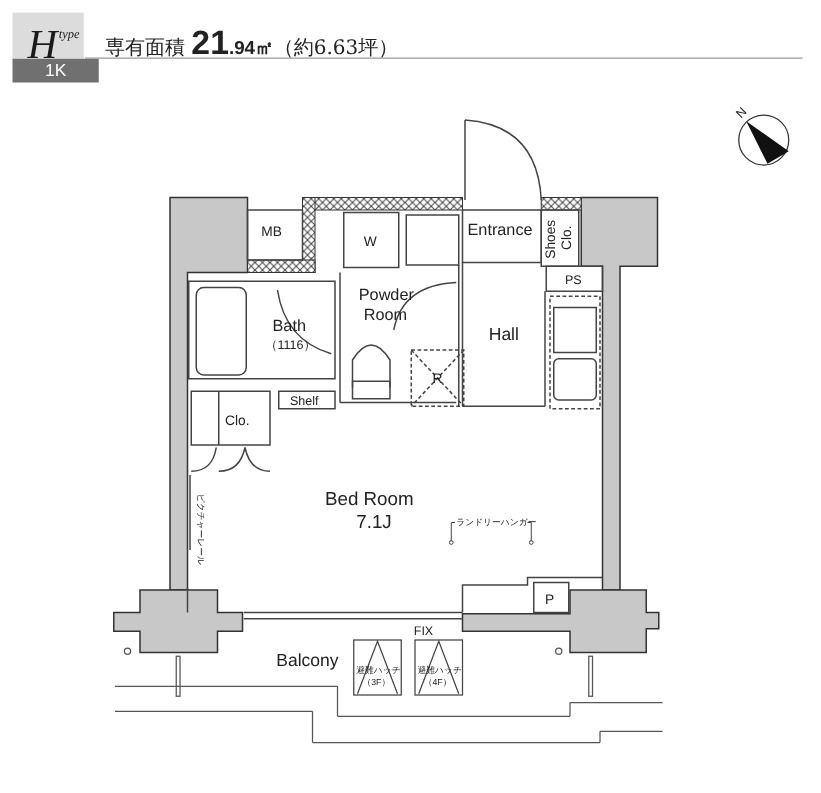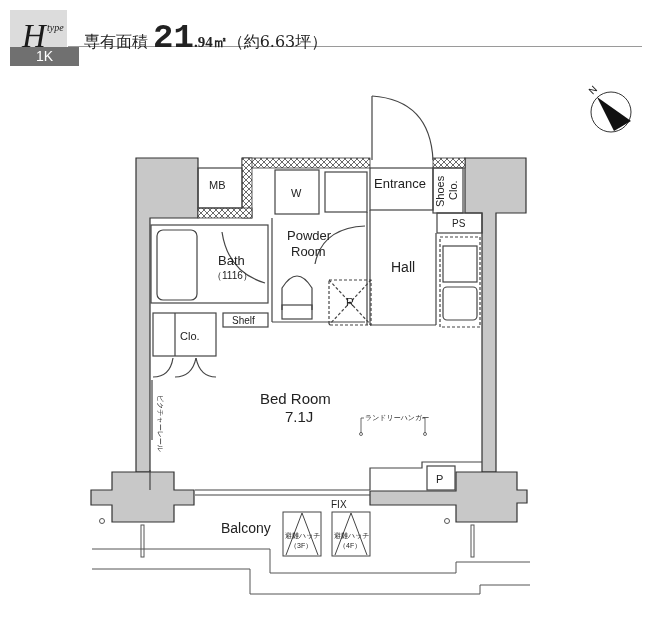--- a/index.html
+++ b/index.html
@@ -3,22 +3,22 @@
 <meta charset="utf-8">
 <style>
   html, body { margin:0; padding:0; background:#ffffff; }
   body { width:657px; height:634px; position:relative; overflow:hidden; font-family:"Liberation Sans", sans-serif; color:#222; }
   .type-badge { position:absolute; left:10px; top:10px; width:57px; height:37px; background:#dcdcdc; }
   .type-letter { position:absolute; left:12px; top:10px; font-family:"Liberation Serif", serif; font-style:italic; font-size:33px; line-height:33px; color:#1a1a1a; }
   .type-word { position:absolute; left:37px; top:12px; font-family:"Liberation Serif", serif; font-style:italic; font-size:10px; color:#1a1a1a; }
   .layout-badge { position:absolute; left:10px; top:47px; width:69px; height:19px; background:#707070; color:#fff; font-size:14px; line-height:19px; text-align:center; }
   .area-line { position:absolute; left:68px; top:46px; width:574px; height:1px; background:#9a9a9a; }
   .area-text { position:absolute; left:84px; top:19px; font-family:"DejaVu Serif", serif; font-size:16px; color:#222; white-space:nowrap; }
-  .area-big { font-family:Liberation Mono, monospace; font-size:34px; font-weight:bold; }
-  .area-small { font-family:Liberation Serif, serif; font-size:15px; font-weight:bold; }
+  .area-big { font-family:Liberation Sans, sans-serif; font-size:27px; font-weight:bold; }
+  .area-small { font-family:Liberation Sans, sans-serif; font-size:15px; font-weight:bold; }
   svg { position:absolute; left:0; top:0; }
   .lbl { font-family:"Liberation Sans", sans-serif; fill:#222; }
 </style>
 </head>
 <body>
 
 <div class="type-badge">
   <span class="type-letter">H</span>
   <span class="type-word">type</span>
 </div>

